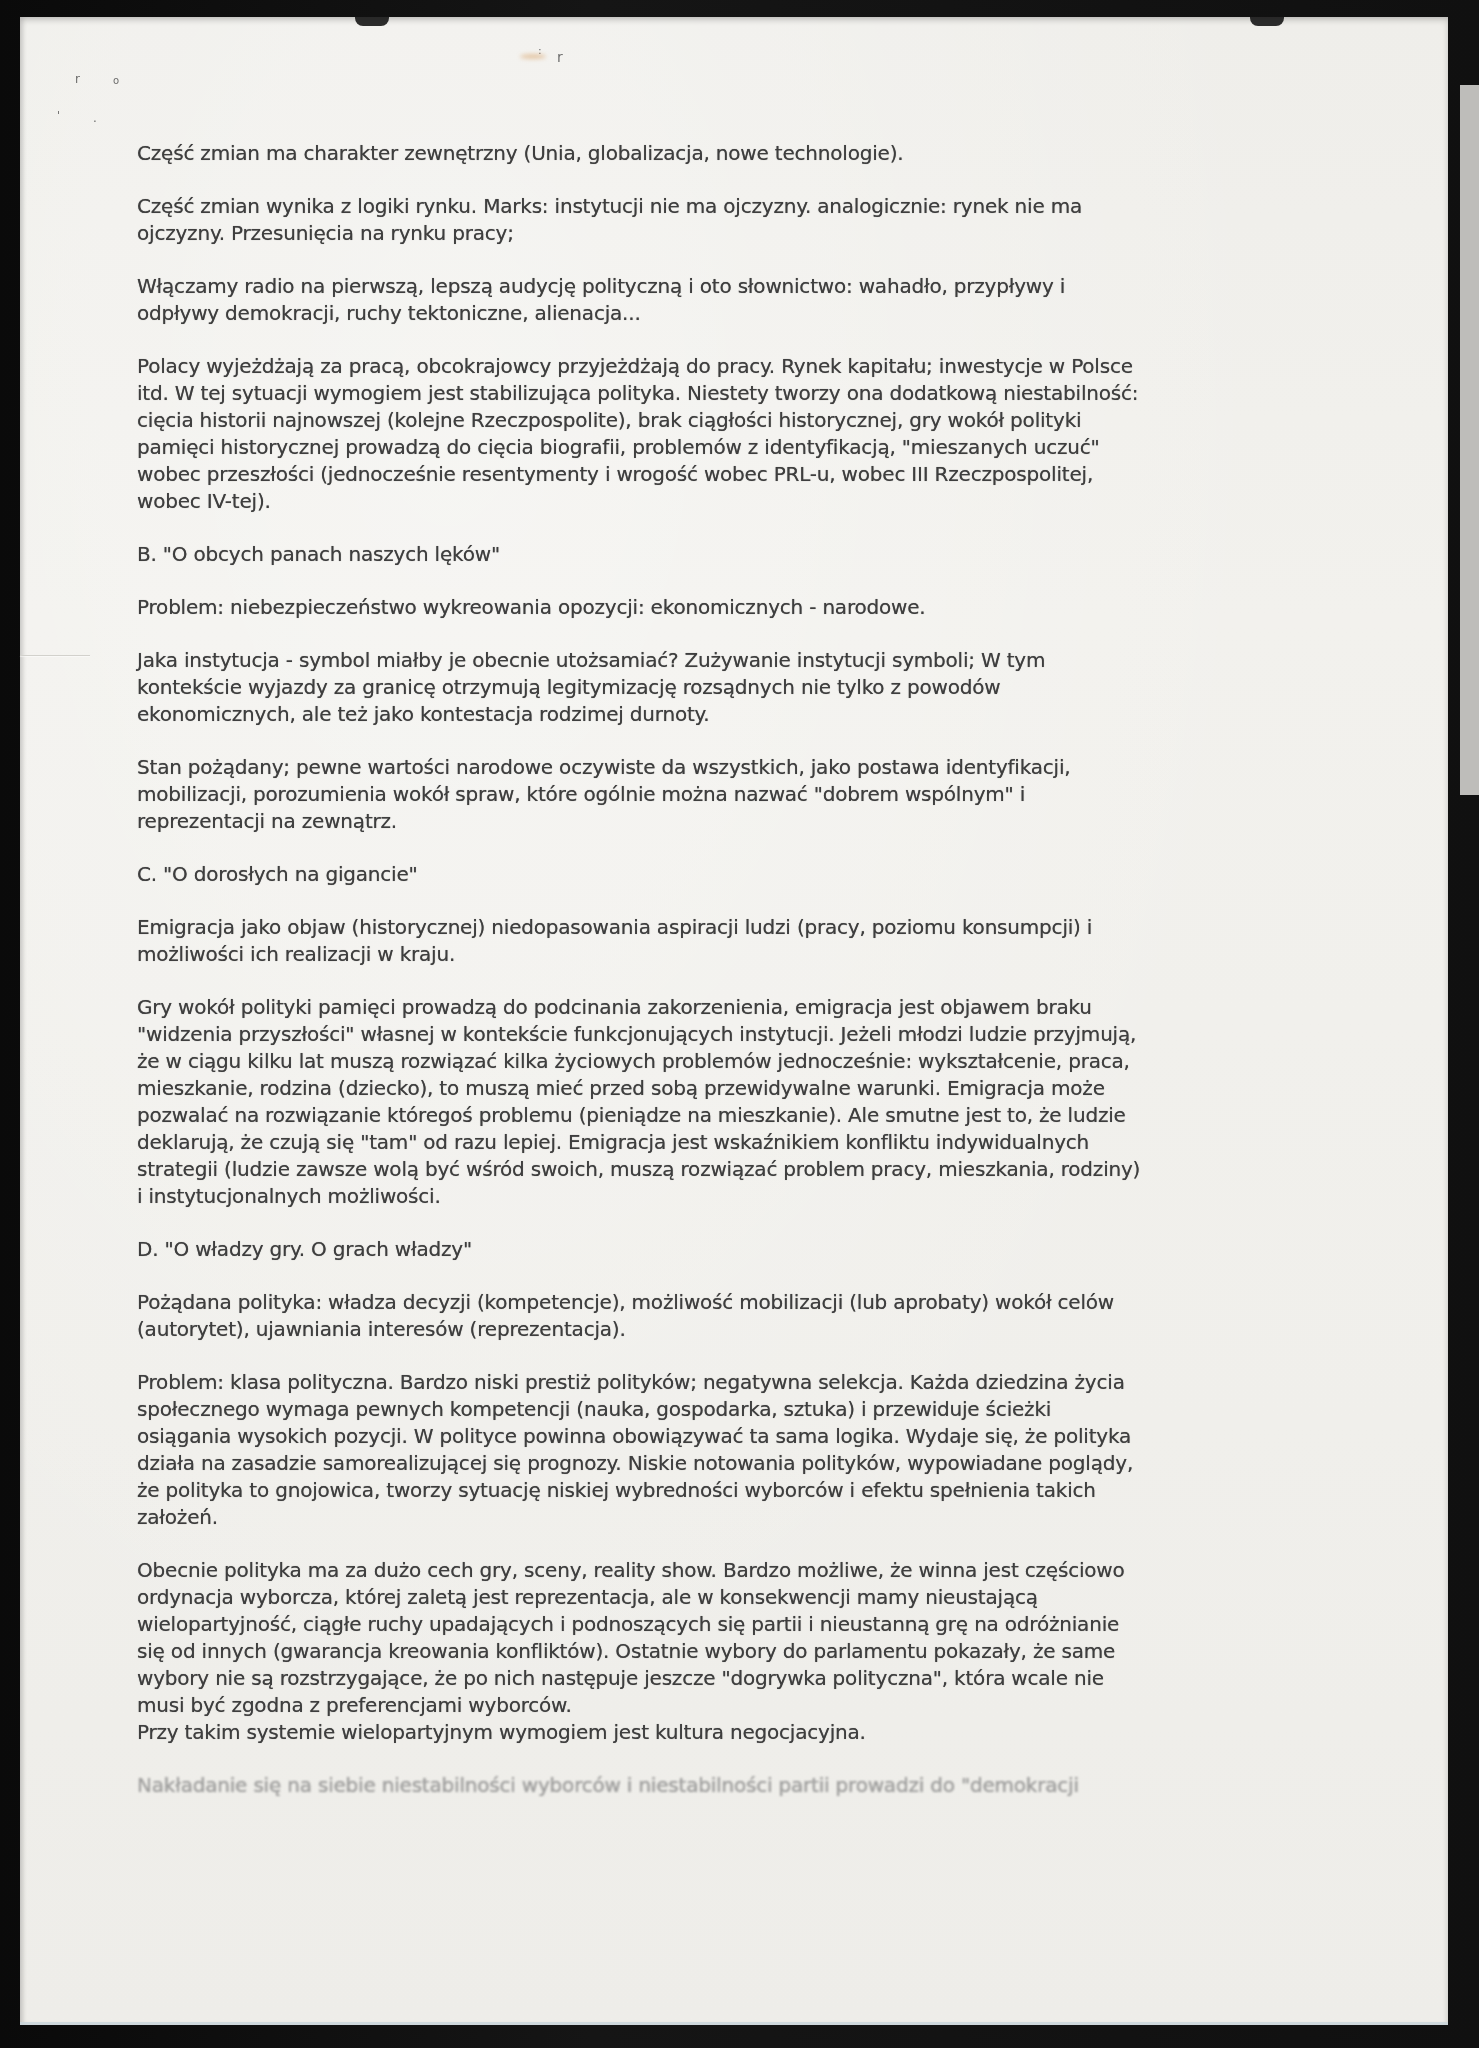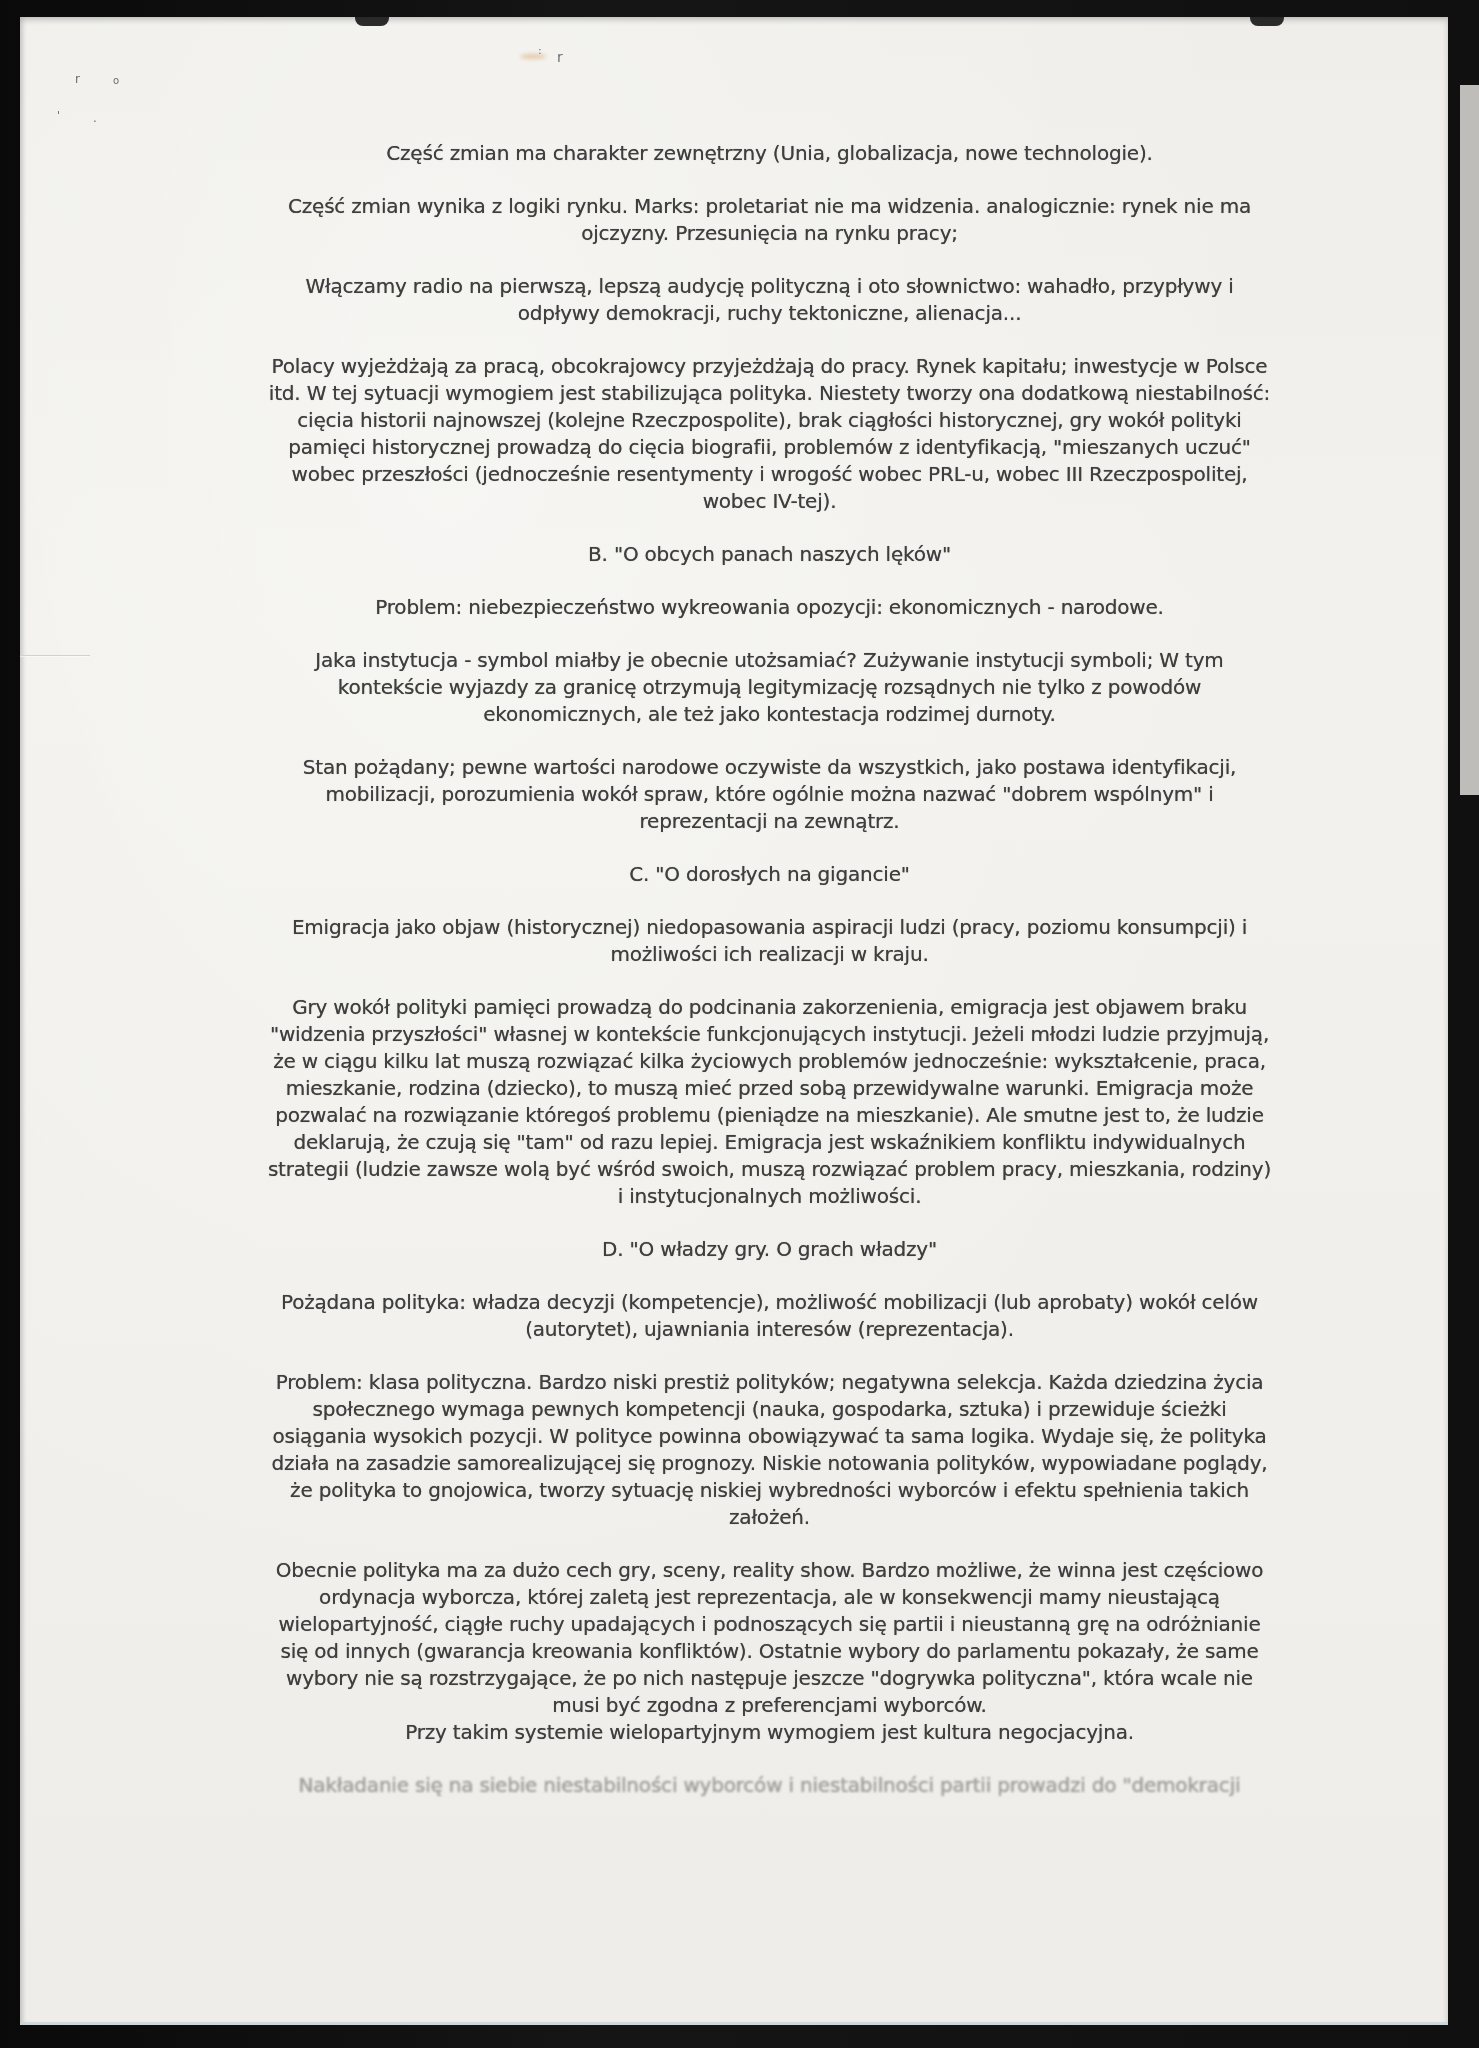--- a/index.html
+++ b/index.html
@@ -69,21 +69,20 @@
     width: 1265px;
     color: #3e3e3e;
     font-size: 20px;
     line-height: 27px;
     letter-spacing: -0.2px;
     text-shadow: 0 0 0.7px rgba(62,62,62,0.75);
   }
   .para {
     margin: 0 0 26px 0;
     white-space: pre-line;
-    text-align: center;
   }
   .para.heading {
     margin-bottom: 26px;
   }
   .para.faded {
     margin-bottom: 0;
     color: #8f8f8f;
     filter: blur(1.1px);
     opacity: 0.8;
   }
@@ -120,21 +119,21 @@
     <span class="artifact" style="left:93px; top:59px; font-size:10px;">o</span>
     <span class="artifact" style="left:73px; top:95px; font-size:12px;">.</span>
     <span class="artifact" style="left:518px; top:28px; font-size:11px;">:</span>
     <span class="artifact" style="left:537px; top:33px; font-size:14px;">r</span>
     <div class="smudge" style="left:500px; top:37px;"></div>
 
     <div class="crease"></div>
 
     <div class="textblock">
       <p class="para">Część zmian ma charakter zewnętrzny (Unia, globalizacja, nowe technologie).</p>
-      <p class="para">Część zmian wynika z logiki rynku. Marks: proletariat nie ma widzenia. analogicznie: rynek nie ma
+      <p class="para">Część zmian wynika z logiki rynku. Marks: instytucji nie ma ojczyzny. analogicznie: rynek nie ma
 ojczyzny. Przesunięcia na rynku pracy;</p>
       <p class="para">Włączamy radio na pierwszą, lepszą audycję polityczną i oto słownictwo: wahadło, przypływy i
 odpływy demokracji, ruchy tektoniczne, alienacja...</p>
       <p class="para">Polacy wyjeżdżają za pracą, obcokrajowcy przyjeżdżają do pracy. Rynek kapitału; inwestycje w Polsce
 itd. W tej sytuacji wymogiem jest stabilizująca polityka. Niestety tworzy ona dodatkową niestabilność:
 cięcia historii najnowszej (kolejne Rzeczpospolite), brak ciągłości historycznej, gry wokół polityki
 pamięci historycznej prowadzą do cięcia biografii, problemów z identyfikacją, "mieszanych uczuć"
 wobec przeszłości (jednocześnie resentymenty i wrogość wobec PRL-u, wobec III Rzeczpospolitej,
 wobec IV-tej).</p>
       <p class="para heading">B. "O obcych panach naszych lęków"</p>

